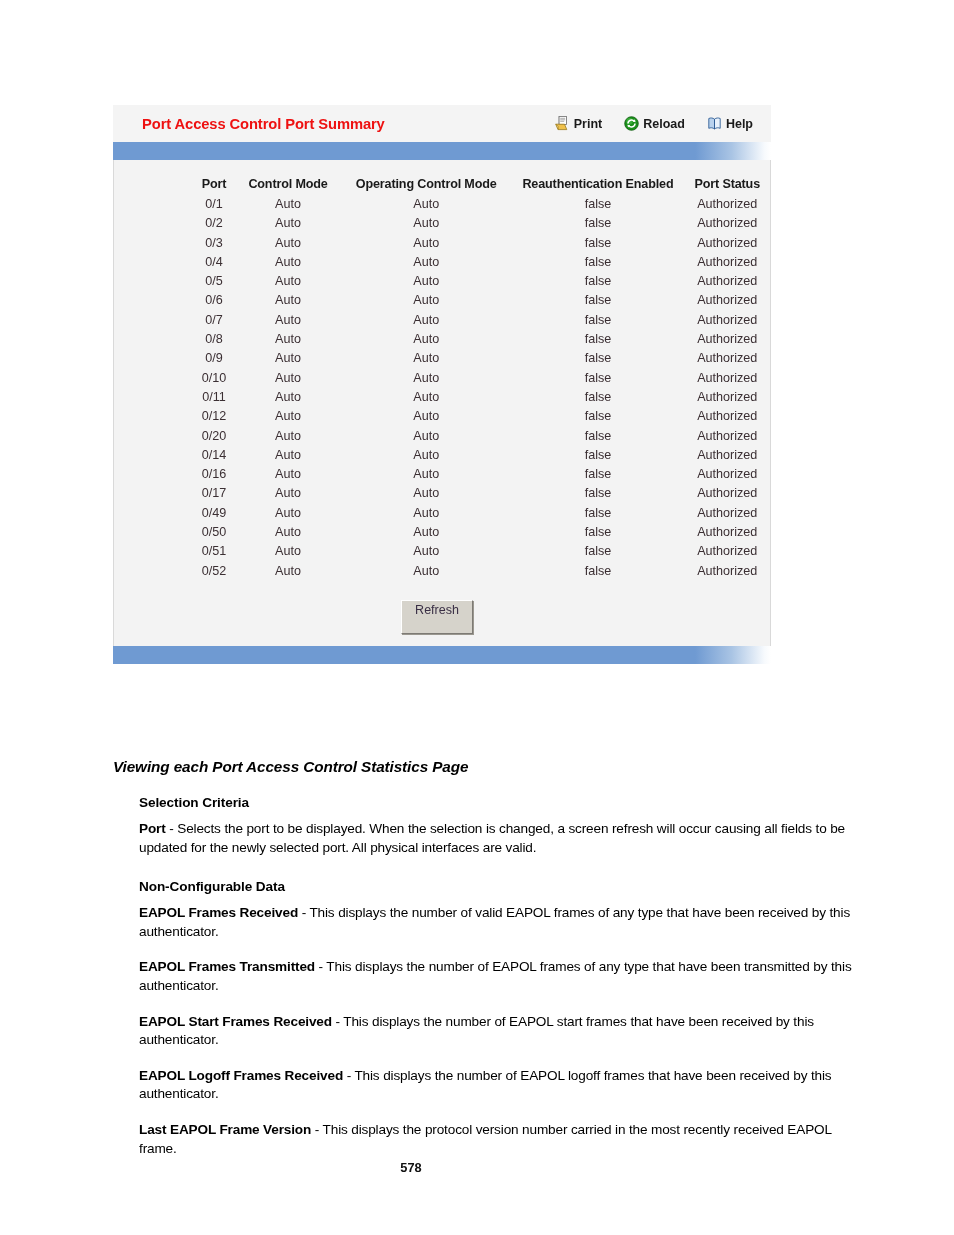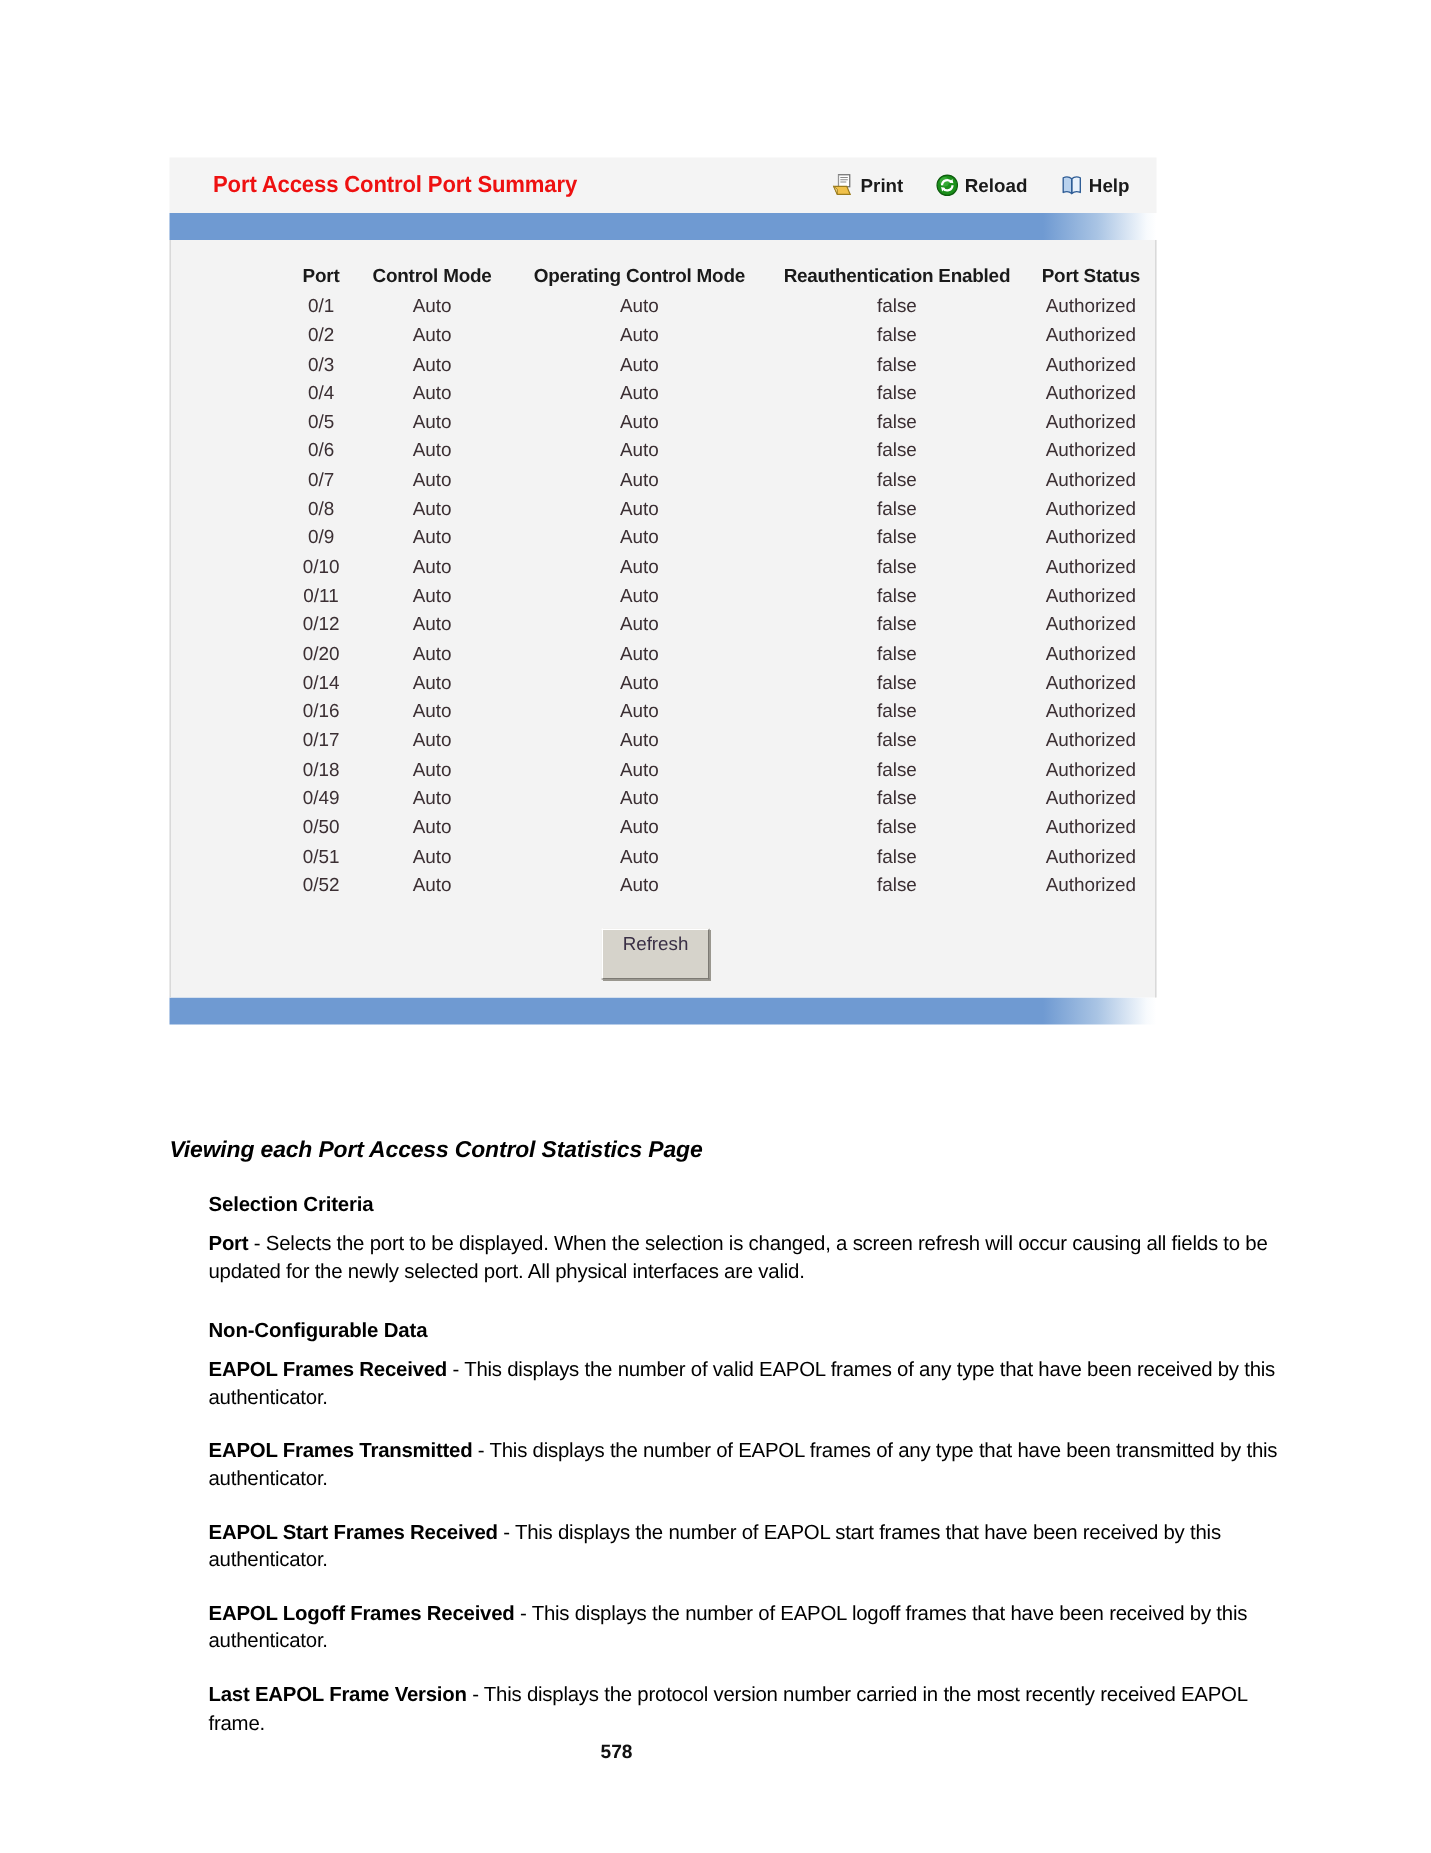--- a/index.html
+++ b/index.html
@@ -341,27 +341,20 @@
               <td class="c-status">Authorized</td>
             </tr>
             <tr>
               <td class="c-port">0/17</td>
               <td class="c-cmode">Auto</td>
               <td class="c-ocmode">Auto</td>
               <td class="c-reauth">false</td>
               <td class="c-status">Authorized</td>
             </tr>
             <tr>
-              <td class="c-port">0/18</td>
-              <td class="c-cmode">Auto</td>
-              <td class="c-ocmode">Auto</td>
-              <td class="c-reauth">false</td>
-              <td class="c-status">Authorized</td>
-            </tr>
-            <tr>
               <td class="c-port">0/49</td>
               <td class="c-cmode">Auto</td>
               <td class="c-ocmode">Auto</td>
               <td class="c-reauth">false</td>
               <td class="c-status">Authorized</td>
             </tr>
             <tr>
               <td class="c-port">0/50</td>
               <td class="c-cmode">Auto</td>
               <td class="c-ocmode">Auto</td>

